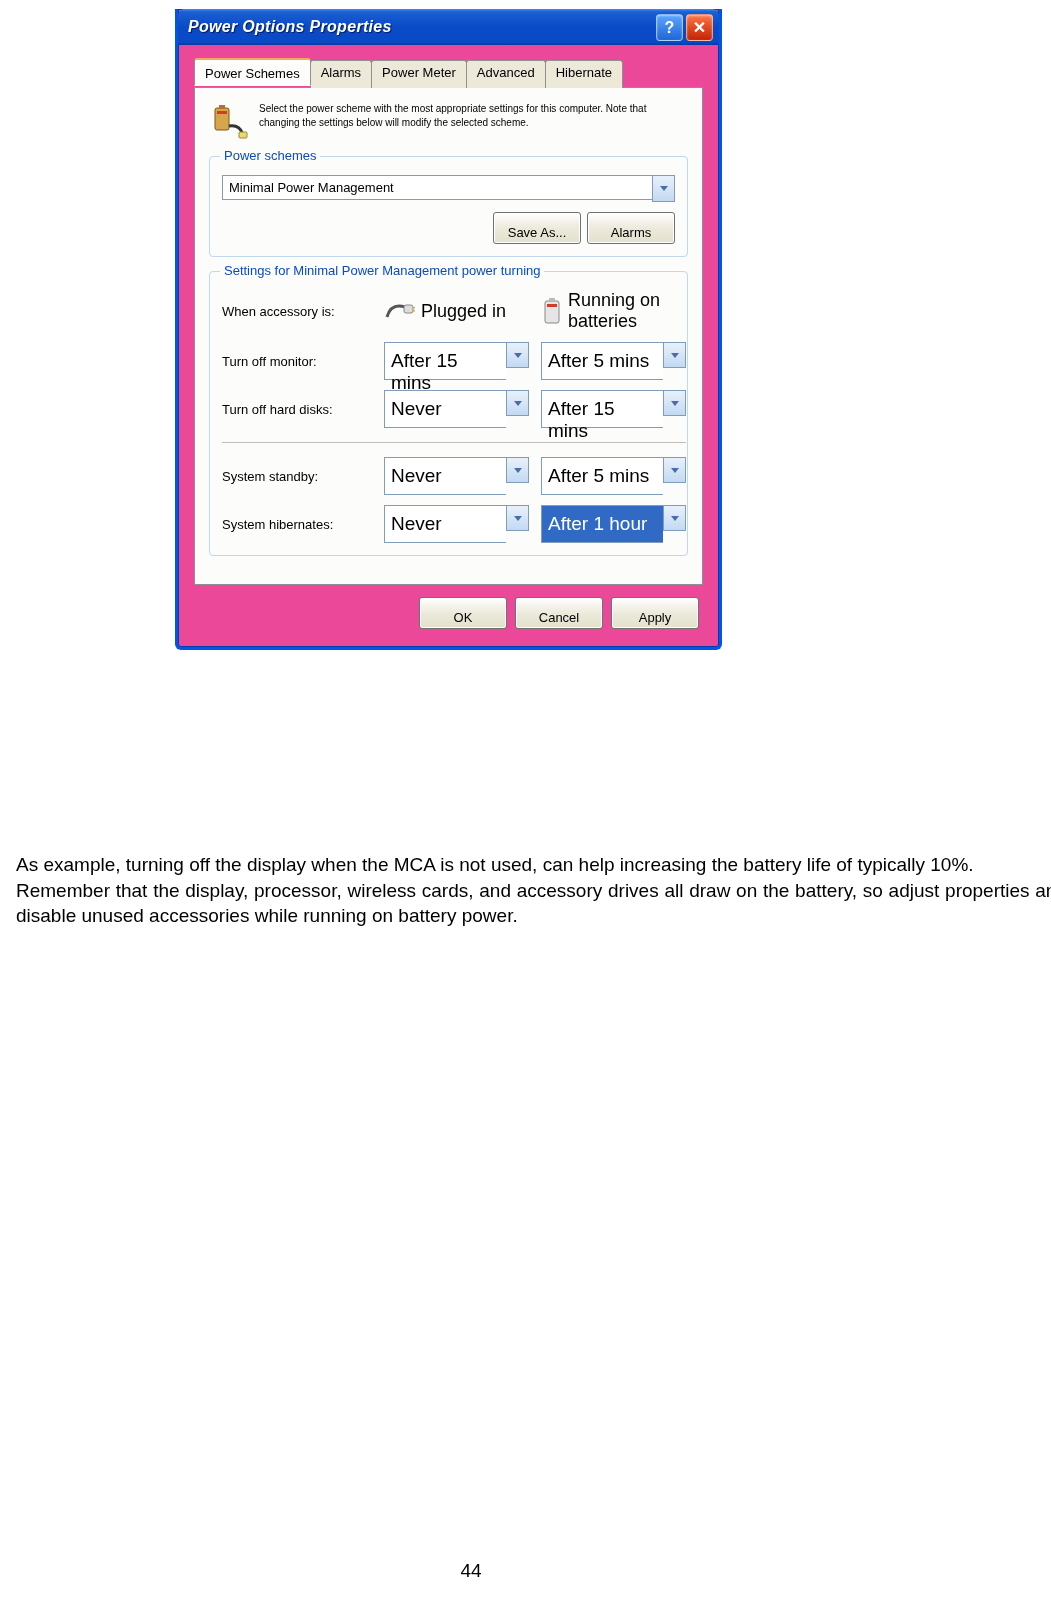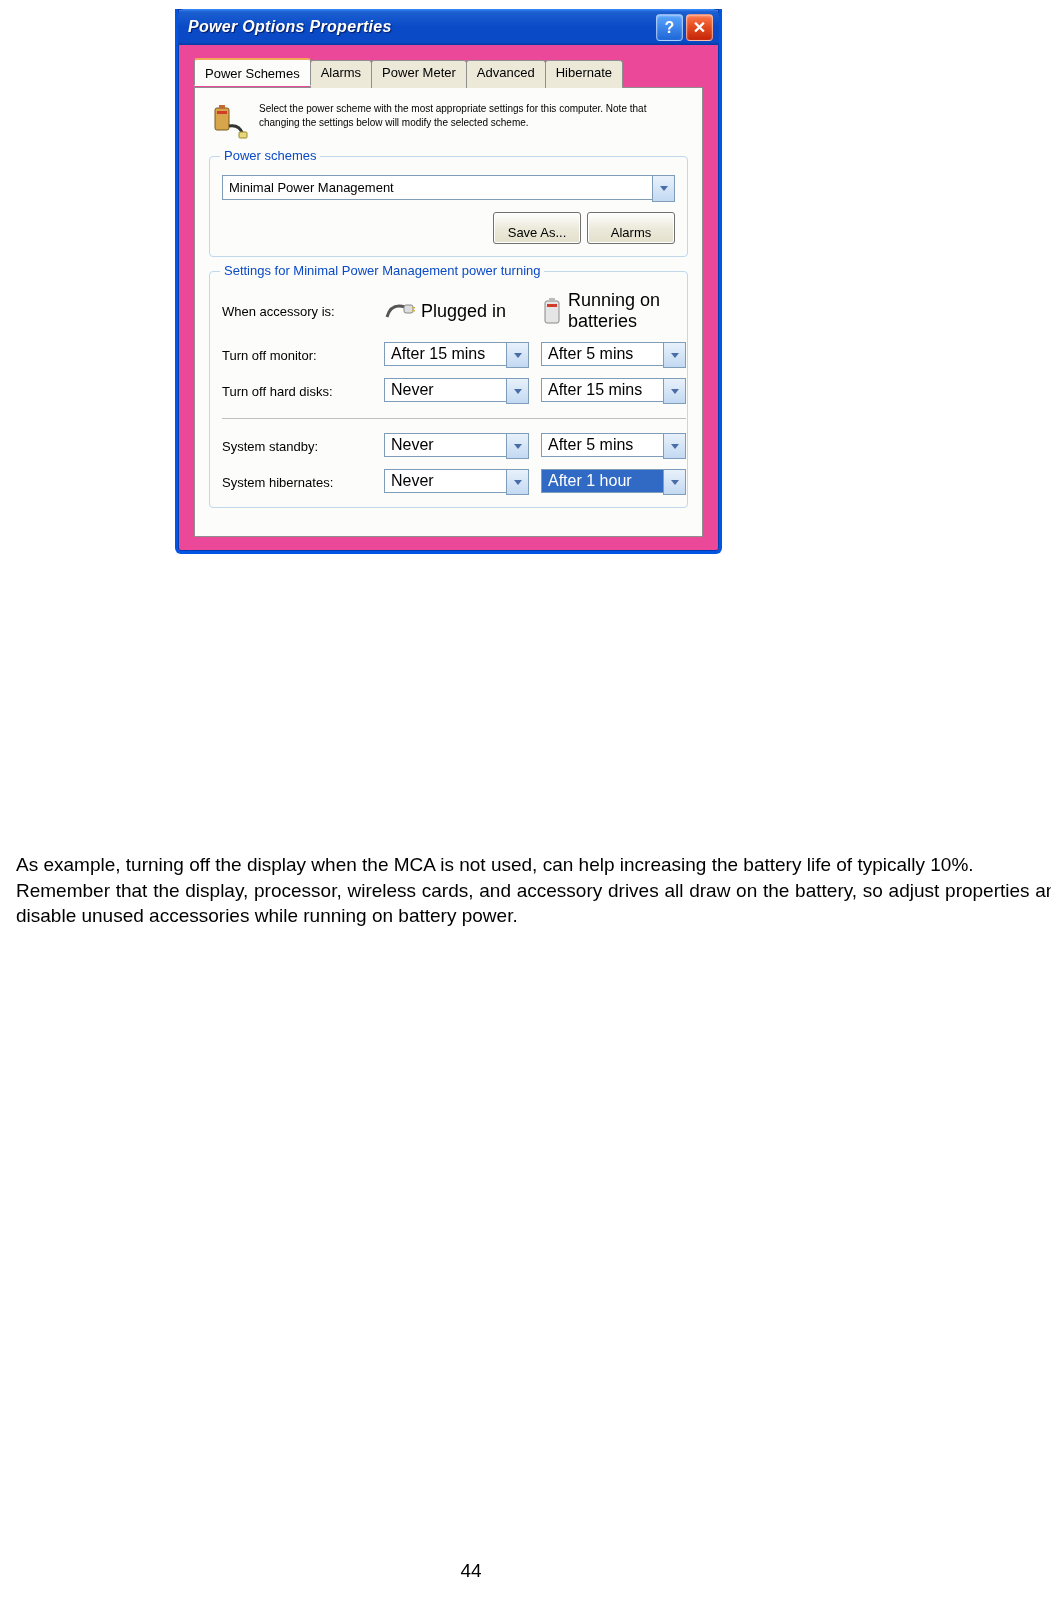--- a/index.html
+++ b/index.html
@@ -24,21 +24,21 @@
 .selectbox{width:100%;display:flex}
 .selectbox-input{flex:1;background:#fff;border:1px solid #7f9db9;height:23px;line-height:23px;padding:0 6px;font-size:13px;border-right:none}
 .selectbox-btn{width:21px;height:25px;border:1px solid #7f9db9;background:linear-gradient(to bottom,#e8f1fb,#c3d9f2);display:flex;align-items:center;justify-content:center}
 .chev{width:0;height:0;border-left:4px solid transparent;border-right:4px solid transparent;border-top:5px solid #4a6da7}
 .btnrow{display:flex;justify-content:flex-end;gap:6px;margin-top:10px}
 .xp-btn{min-width:88px;height:32px;border:1px solid #707070;border-radius:3px;background:linear-gradient(to bottom,#fff,#eceadb 50%,#e3e0cc);font-size:13px;padding:12px 12px;box-shadow:inset 0 0 0 1px #fff}
 .settings-grid{display:grid;grid-template-columns:150px 145px 145px;column-gap:12px;row-gap:10px;align-items:center;font-size:13px}
 .colhdr{display:flex;align-items:center;gap:5px;font-size:18px}
 .hr{grid-column:1/4;height:1px;background:#c0c0b8;margin:4px 0}
 .dd{display:flex}
-.dd-input{flex:1;background:#fff;border:1px solid #7f9db9;height:22px;line-height:22px;padding:0 6px;font-size:16px;border-right:none}
+.dd-input{flex:1;background:#fff;border:1px solid #7f9db9;height:22px;line-height:22px;padding:7px 6px;font-size:19px;border-right:none}
 .dd-input.sel{background:#316ac5;color:#fff}
 .dd-btn{width:21px;height:24px;border:1px solid #7f9db9;background:linear-gradient(to bottom,#e8f1fb,#c3d9f2);display:flex;align-items:center;justify-content:center}
 .bottom-btns{display:flex;justify-content:flex-end;gap:8px;padding:12px 4px 4px 4px}
 .bodytext{position:absolute;left:16px;top:852px;width:1051px;font-family:Verdana,Tahoma,sans-serif;font-size:19px;line-height:1.35;color:#000;text-align:justify}
 .pagenum{position:absolute;left:0;bottom:18px;width:942px;text-align:center;font-family:Verdana,Tahoma,sans-serif;font-size:19px}
 .plug-icon svg,.batt-icon svg{display:block}
 </style>
 </head>
 <body>
 
@@ -177,20 +177,25 @@
                 <div class="dd-input sel">After 1 hour</div>
                 <div class="dd-btn">
                   <span class="chev"></span>
                 </div>
               </div>
           </div>
         </div>
 
       </div>
 
+      <div class="bottom-btns">
+        <button class="xp-btn">OK</button>
+        <button class="xp-btn">Cancel</button>
+        <button class="xp-btn">Apply</button>
+      </div>
     </div>
   </div>
 
   <div class="bodytext">
     <div>As example, turning off the display when the MCA is not used, can help increasing the battery life of typically 10%.</div>
     <div>Remember that the display, processor, wireless cards, and accessory drives all draw on the battery, so adjust properties and disable unused accessories while running on battery power.</div>
   </div>
 
   <div class="pagenum">44</div>
 </div>

